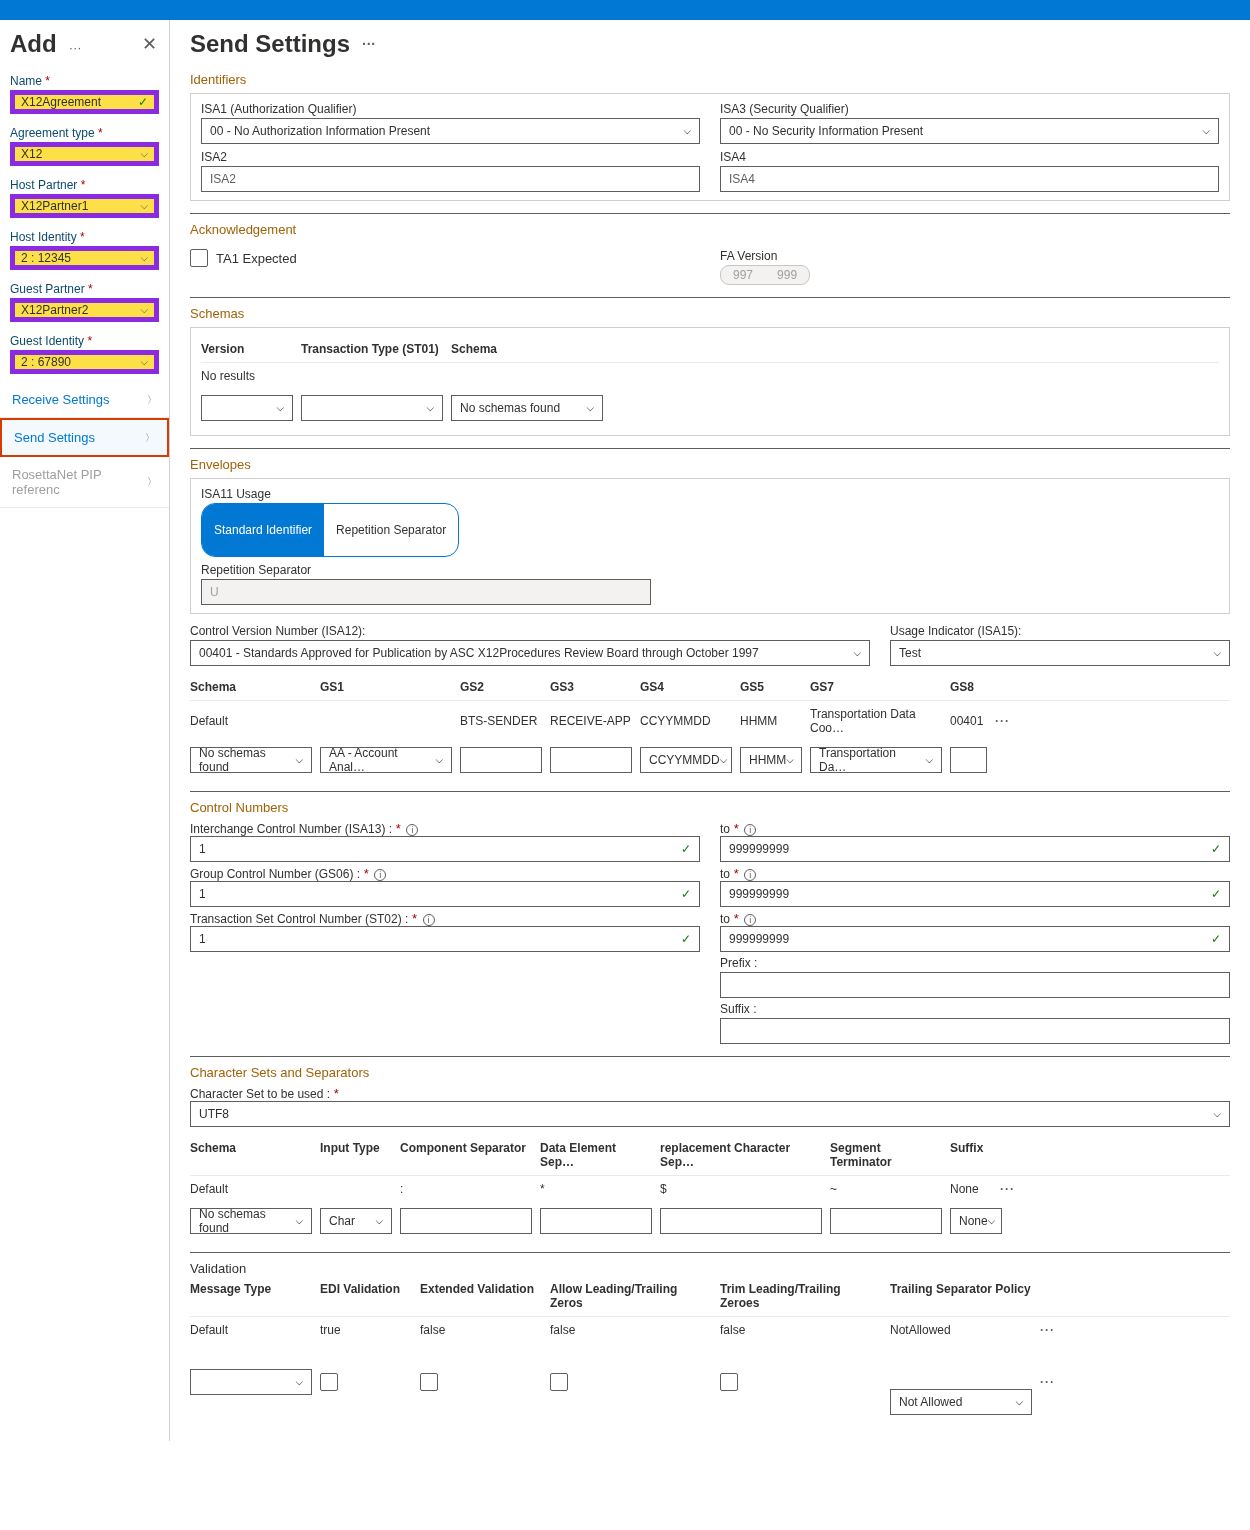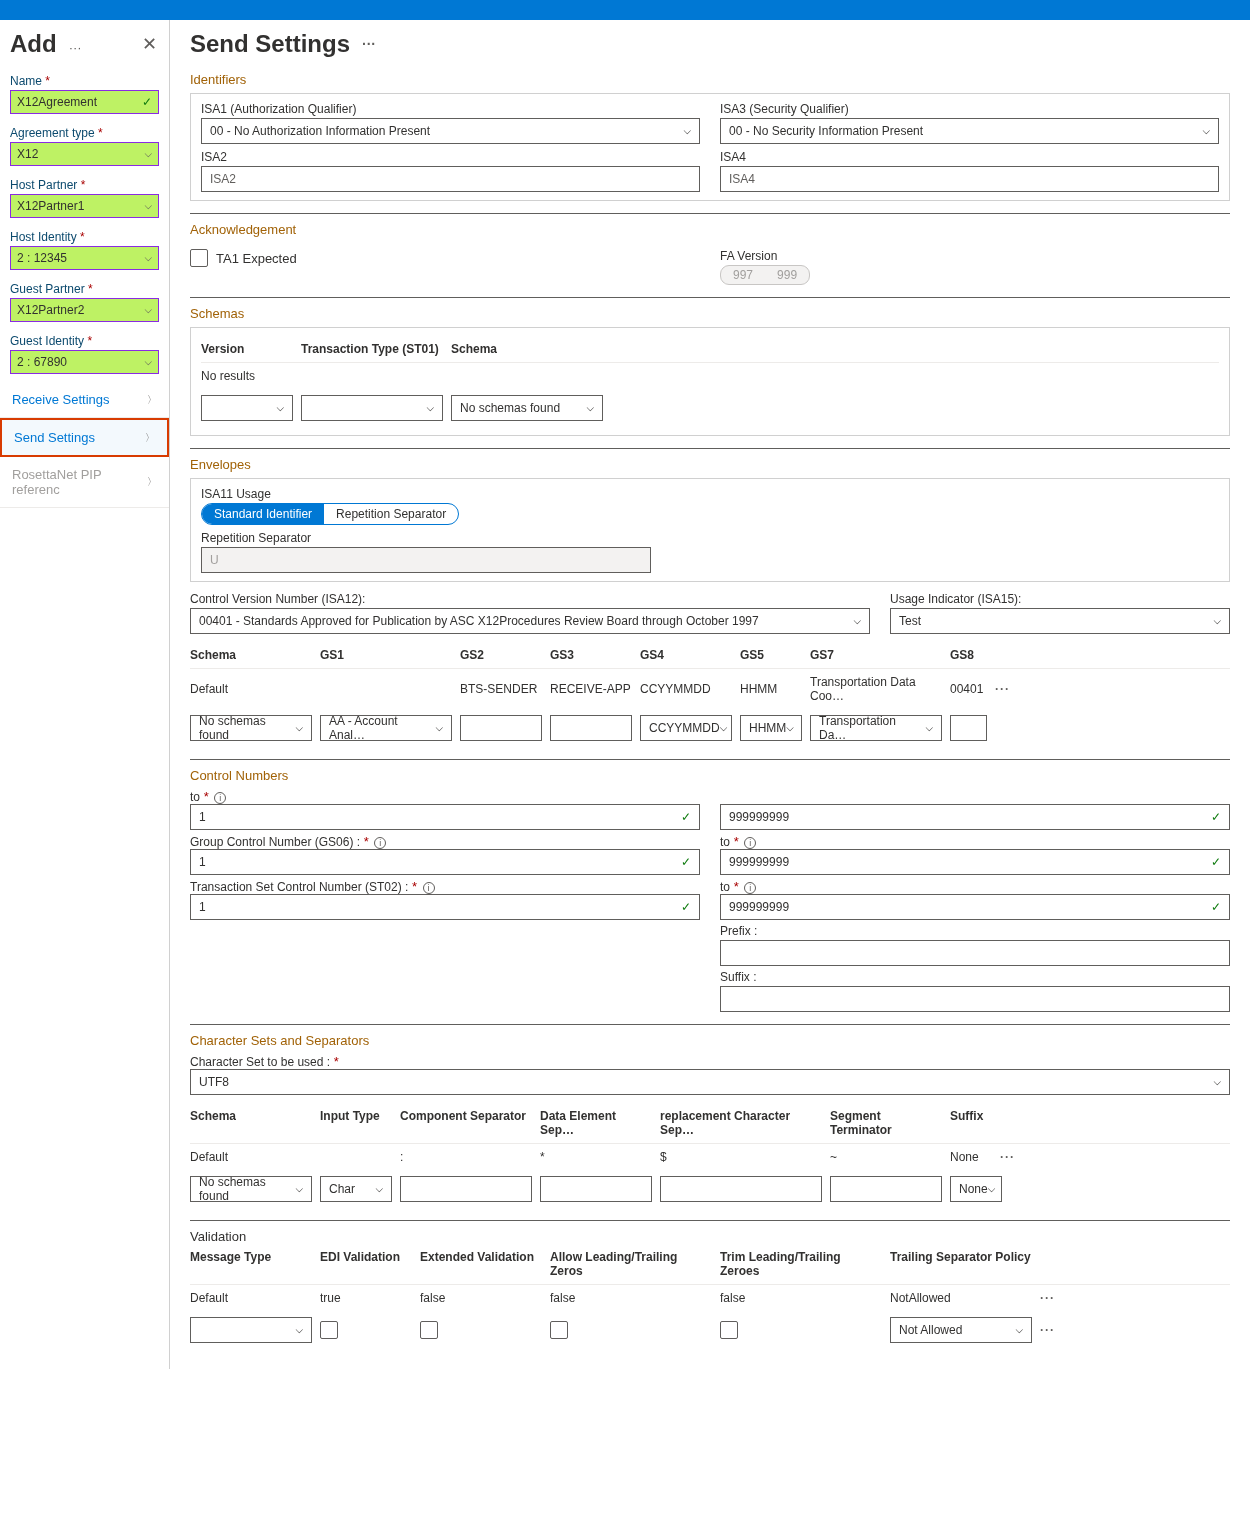--- a/index.html
+++ b/index.html
@@ -7,21 +7,21 @@
 .top-bar { background: #0078d4; height: 20px; }
 .app { display: flex; }
 .sidebar { width: 170px; border-right: 1px solid #d0d0d0; padding: 10px 0; }
 .sidebar-header { display: flex; align-items: center; justify-content: space-between; padding: 0 12px 12px 10px; }
 .sidebar-header h2 { font-size: 24px; font-weight: 600; }
 .sidebar-header .ellipsis { color: #605e5c; cursor: pointer; margin-left: 4px; }
 .sidebar-header .close { font-size: 18px; font-weight: 300; color: #605e5c; cursor: pointer; }
 .field { padding: 4px 10px 8px; }
 .field label { display: block; font-size: 12px; color: #0c4a6e; margin-bottom: 2px; }
 .required::after { content: " *"; color: #a80000; }
-.select, .input { width: 100%; height: 24px; border: 1px solid #0f766e; background: #bef264; padding: 4px 6px; font-size: 12px; display: flex; align-items: center; justify-content: space-between; }
+.select, .input { width: 100%; height: 24px; border: 5px solid #0f766e; background: #fde047; padding: 4px 6px; font-size: 12px; display: flex; align-items: center; justify-content: space-between; }
 .select.purple { border-color: #8a2be2; }
 .select.validated::after { content: "✓"; color: #107c10; font-size: 12px; }
 .select .chev { color: #605e5c; }
 .nav-link { display: flex; justify-content: space-between; align-items: center; padding: 10px 12px; color: #0078d4; font-size: 13px; cursor: pointer; border-bottom: 1px solid #edebe9; }
 .nav-link .chev { color: #605e5c; }
 .nav-link.active { border: 2px solid #d83b01; color: #0078d4; background: #f3f9fd; }
 .nav-link.disabled { color: #a19f9d; }
 .main { flex: 1; padding: 10px 20px 20px 20px; }
 .main-title { font-size: 24px; font-weight: 600; margin-bottom: 6px; display:flex; align-items:center; gap: 12px;}
 .main-title .ellipsis { font-size: 14px; color: #605e5c; }
@@ -30,21 +30,21 @@
 .row { display: flex; gap: 20px; }
 .col { flex: 1; }
 .sublabel { font-size: 12px; color: #323130; margin-bottom: 2px; }
 .m-select { height: 26px; border: 1px solid #605e5c; display:flex; align-items:center; justify-content:space-between; padding: 0 8px; font-size: 12px; background:#fff; }
 .m-input { height: 26px; border: 1px solid #605e5c; padding: 0 8px; font-size: 12px; background:#fff; width:100%; display:flex; align-items:center; color:#605e5c;}
 .checkbox-row { display:flex; align-items:center; gap: 8px; margin-top: 6px; }
 .checkbox { width:18px; height:18px; border:1px solid #605e5c; border-radius:2px; }
 .pill-toggle { display:inline-flex; border:1px solid #c8c6c4; border-radius: 9px; overflow:hidden; background:#f3f2f1; }
 .pill-toggle span { padding: 2px 12px; font-size: 12px; color:#a19f9d; }
 .seg-toggle { display:inline-flex; border:1px solid #0078d4; border-radius: 14px; overflow:hidden; }
-.seg-toggle span { padding: 3px 12px; font-size: 12px; }
+.seg-toggle span { padding: 19px 12px; font-size: 12px; }
 .seg-toggle .active { background:#0078d4; color:#fff; }
 .seg-toggle .inactive { color:#323130; }
 .table-header { display:flex; padding: 6px 0; font-weight:600; font-size:12px; border-bottom:1px solid #edebe9; }
 .table-row { display:flex; padding: 6px 0; font-size:12px; align-items:center; }
 .th, .td { padding-right: 8px; }
 .validated-input { height:26px; border:1px solid #605e5c; display:flex; align-items:center; justify-content:space-between; padding:0 8px; font-size:12px; }
 .validated-input::after { content:"✓"; color:#107c10; }
 .info-icon { display:inline-block; width:12px; height:12px; border:1px solid #605e5c; border-radius:50%; font-size:9px; text-align:center; line-height:10px; color:#605e5c; margin-left:2px; }
 .ellipsis-icon { color:#605e5c; font-weight:bold; letter-spacing:1px; cursor:pointer; }
 .disabled-input { background:#f3f2f1; color:#a19f9d; }
@@ -296,20 +296,21 @@
           </div>
         <div class="td" style="width:45px;">
             <div class="m-input"></div>
           </div>
       </div>
     </div>
 
     <div class="section">
       <div class="section-label">Control Numbers</div>
       <div class="row">
+        <div class="col"><span class="sublabel">Interchange Control Number (ISA13) :</span><span class="required"></span> <span class="info-icon">i</span></div>
         <div class="col"><span class="sublabel">to</span><span class="required"></span> <span class="info-icon">i</span></div>
       </div>
       <div class="row">
         <div class="col">
             <div class="validated-input">
               <span>1</span>
             </div>
           </div>
         <div class="col">
             <div class="validated-input">
@@ -456,21 +457,21 @@
           </div>
         <div class="td" style="width:130px;">
             <div class="checkbox"></div>
           </div>
         <div class="td" style="width:170px;">
             <div class="checkbox"></div>
           </div>
         <div class="td" style="width:170px;">
             <div class="checkbox"></div>
           </div>
-        <div class="td" style="width:150px;">
+        <div class="td" style="width:150px;margin-top:40px;">
             <div class="m-select">
               <span>Not Allowed</span>
               <span class="chev">⌵</span>
             </div>
           </div>
         <div class="ellipsis-icon">···</div>
       </div>
     </div>
   </div>
 </div>

